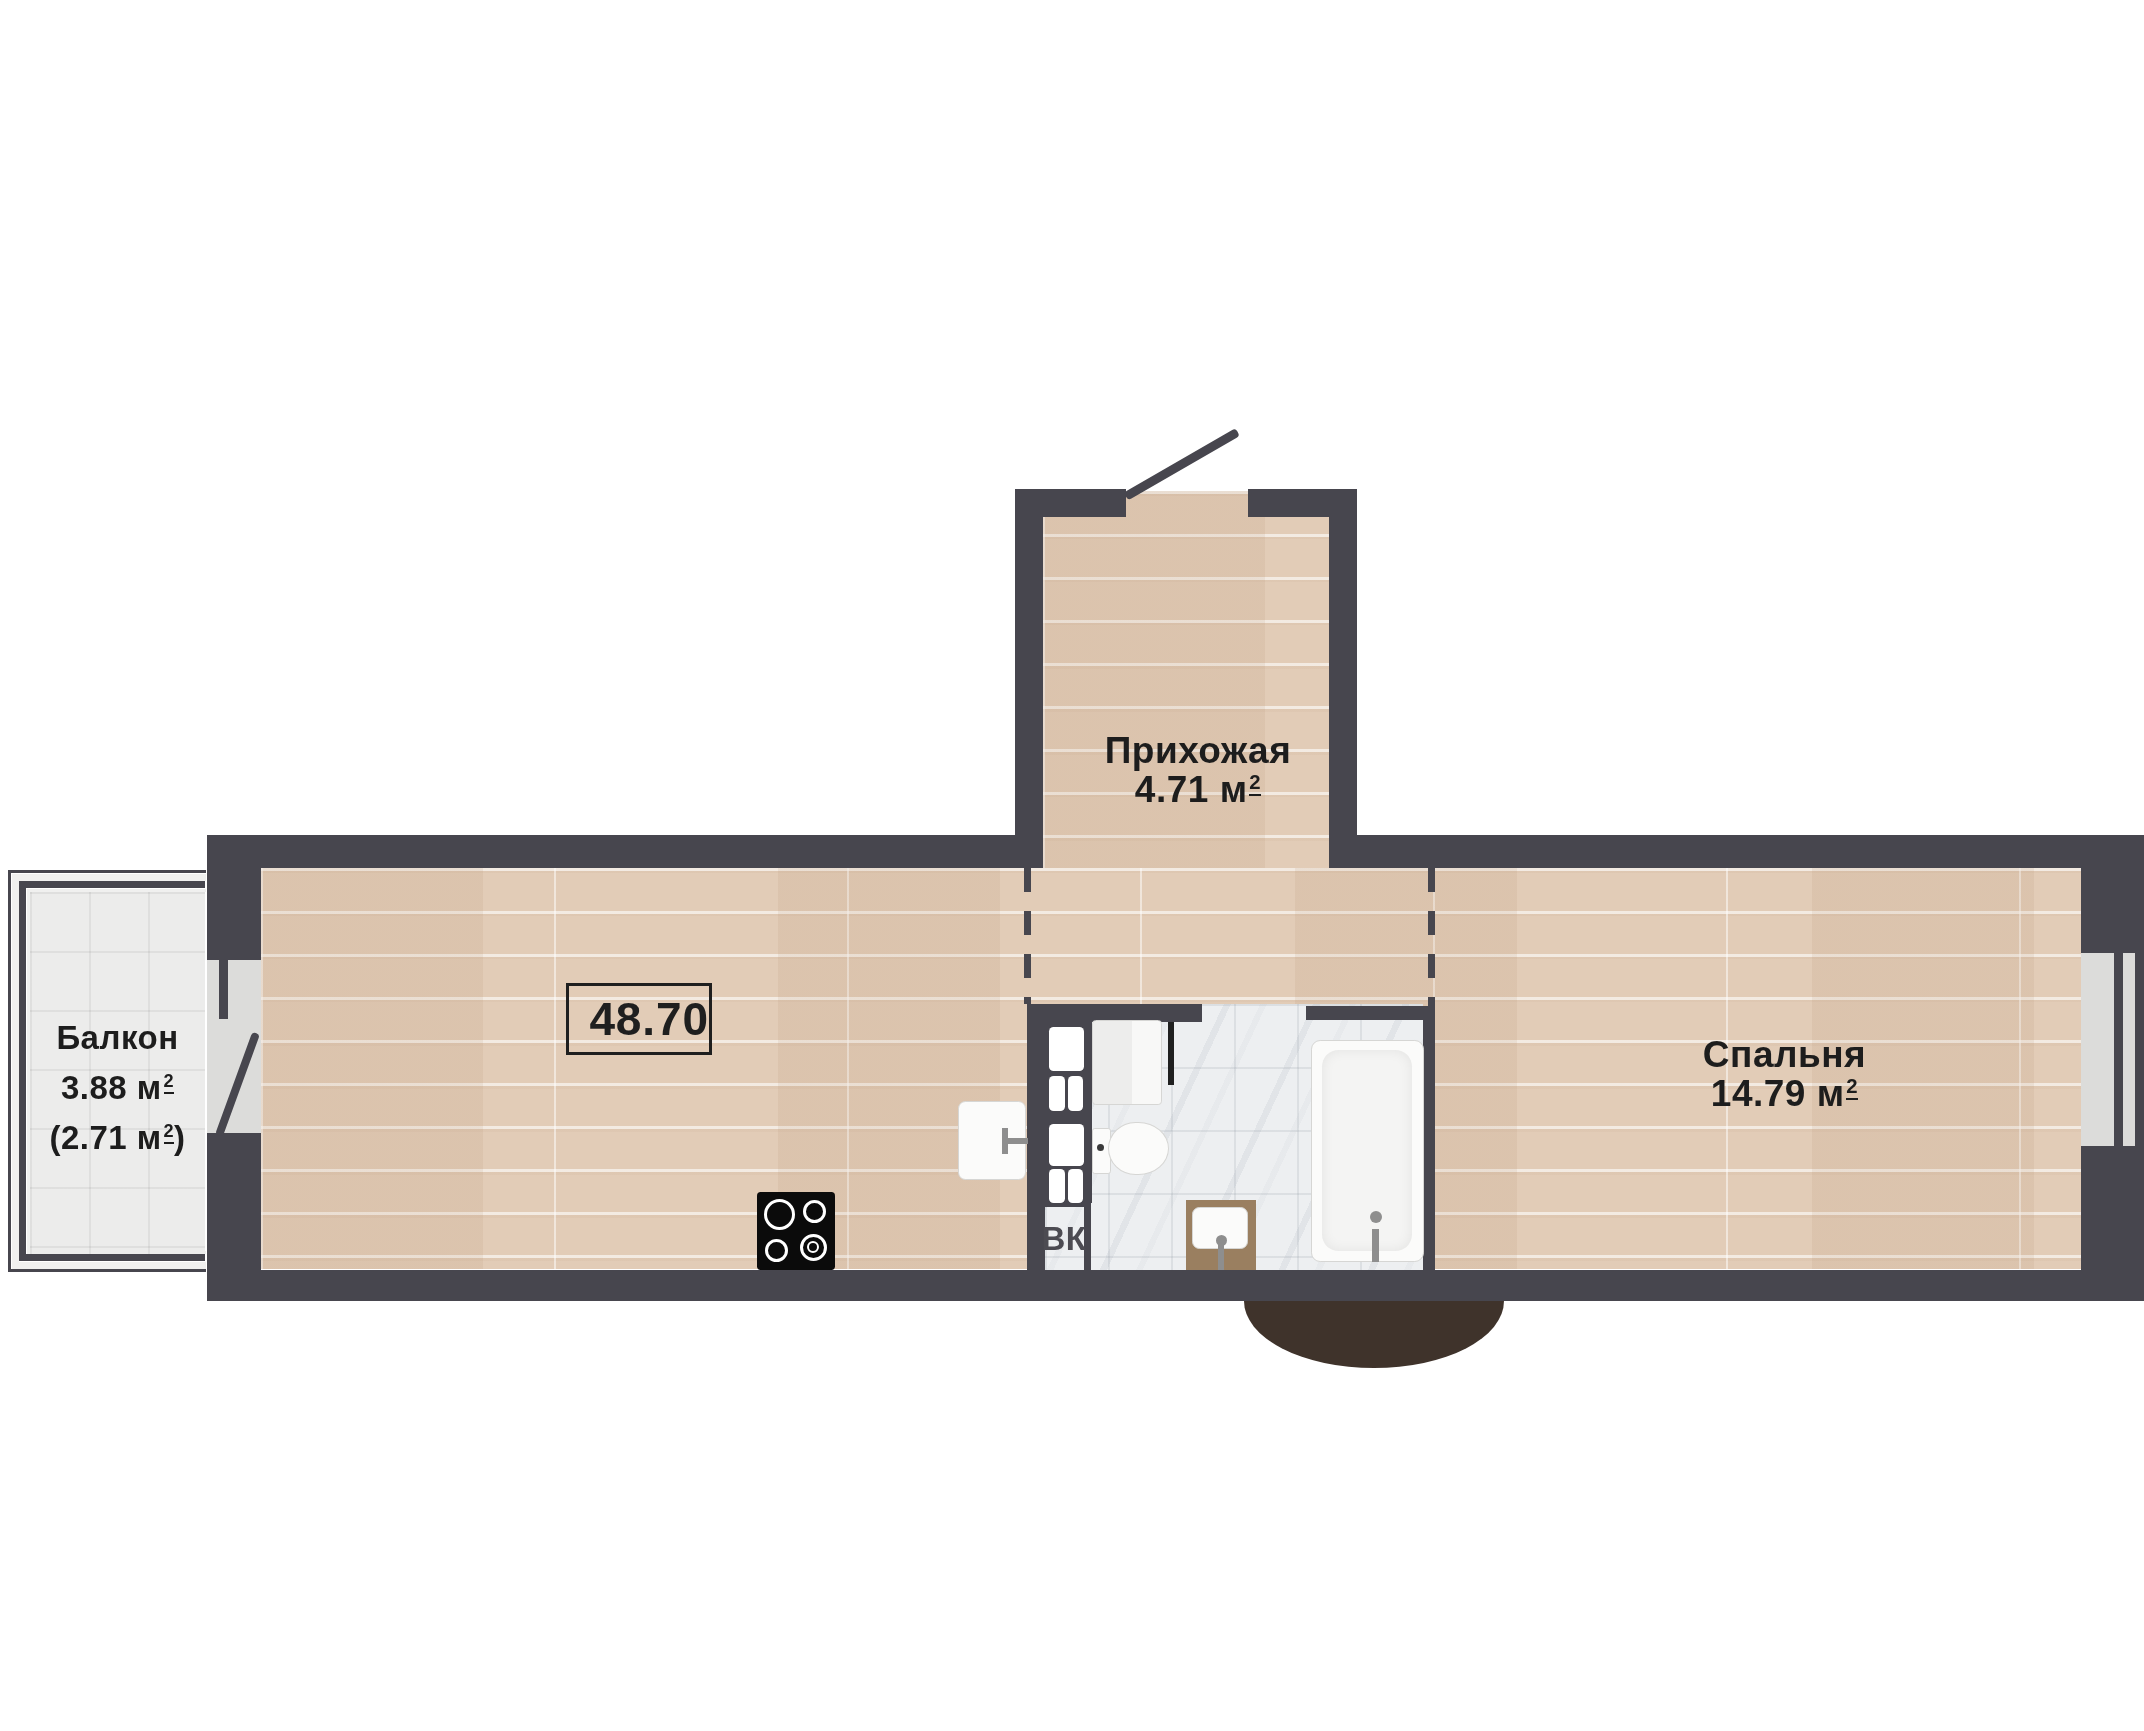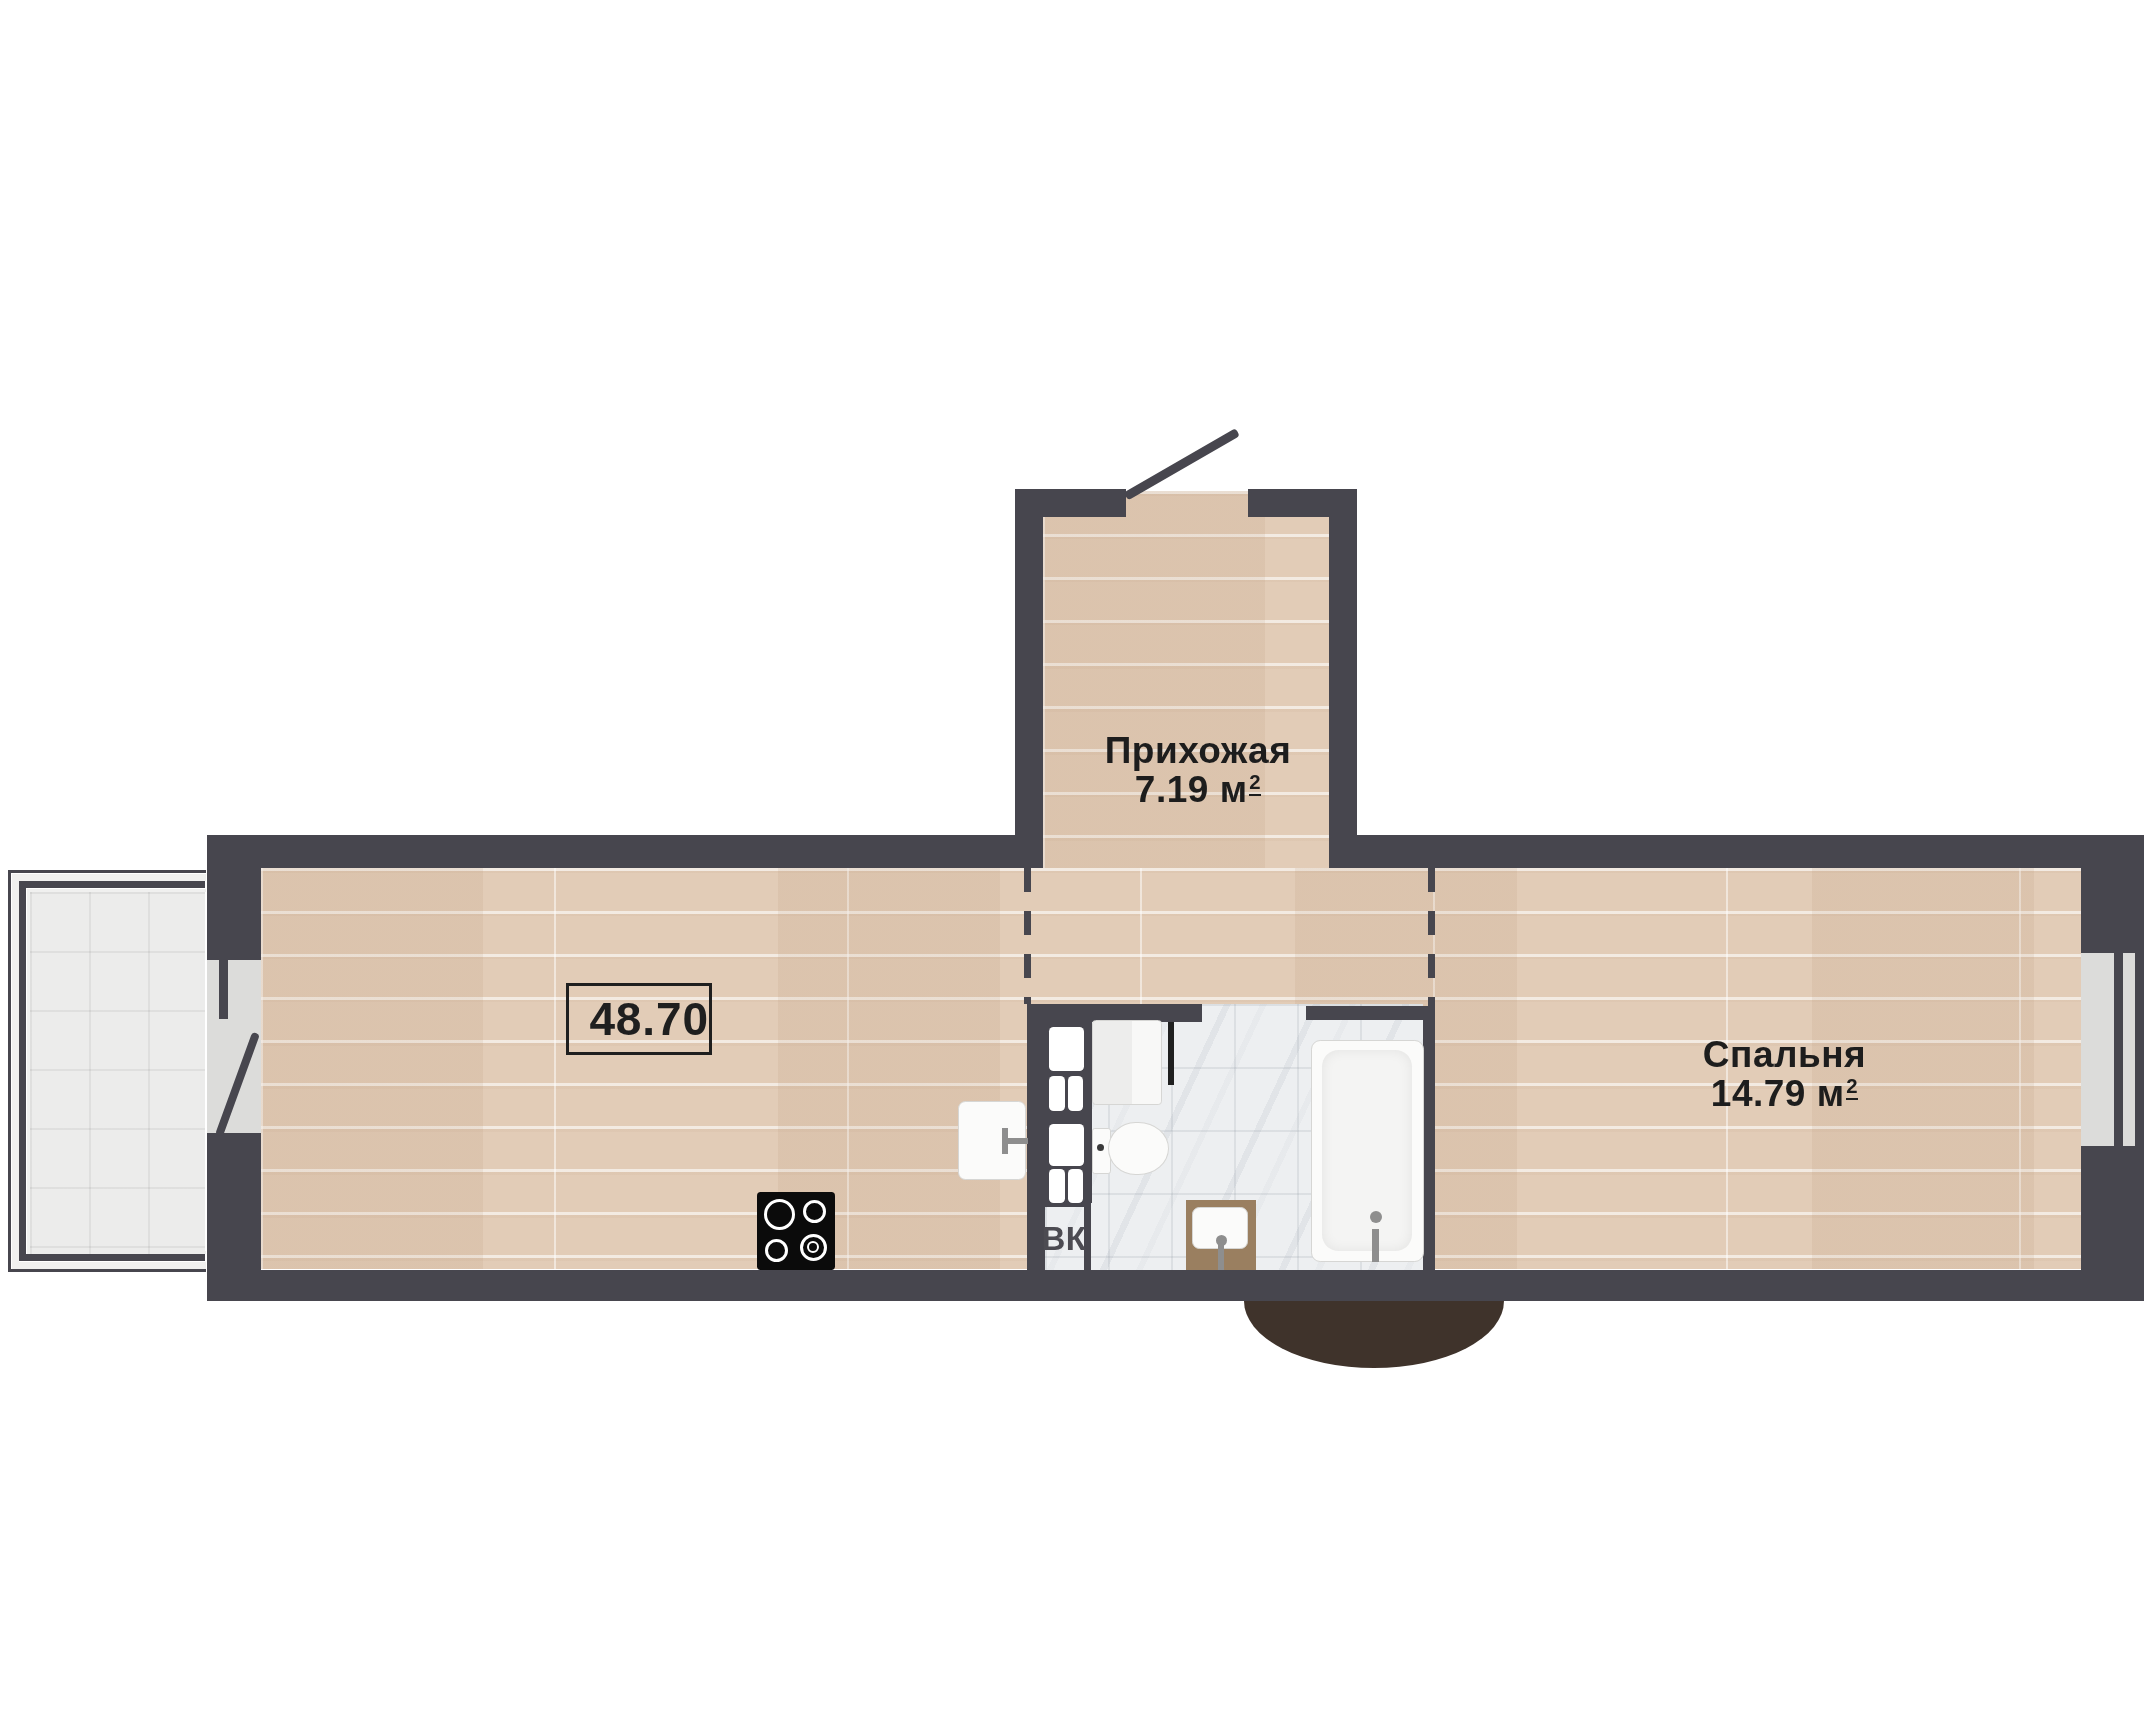--- a/index.html
+++ b/index.html
@@ -131,24 +131,29 @@
 
   <div id="entry-arc"></div>
 
   <div id="total-box">
     <span>48.70</span>
   </div>
 
 
   <div class="room-label tight" style="left:1043px;top:731px;width:286px;">
     <div class="ln"><span>Прихожая</span></div>
-    <div class="ln"><span>7.19</span> <span>м</span><sup class="sq">2</sup></div>
+    <div class="ln"><span>4.71</span> <span>м</span><sup class="sq">2</sup></div>
   </div>
 
 
   <div class="room-label tight" style="left:1588px;top:1035px;width:369px;">
     <div class="ln"><span>Спальня</span></div>
     <div class="ln"><span>14.79</span> <span>м</span><sup class="sq">2</sup></div>
   </div>
 
+  <div class="room-label small" style="left:30px;top:1013px;width:175px;">
+    <div class="ln"><span>Балкон</span></div>
+    <div class="ln"><span>3.88</span> <span>м</span><sup class="sq">2</sup></div>
+    <div class="ln"><span>(</span><span>2.71</span> <span>м</span><sup class="sq">2</sup><span>)</span></div>
+  </div>
 
 </div>
 
 
 </body></html>

